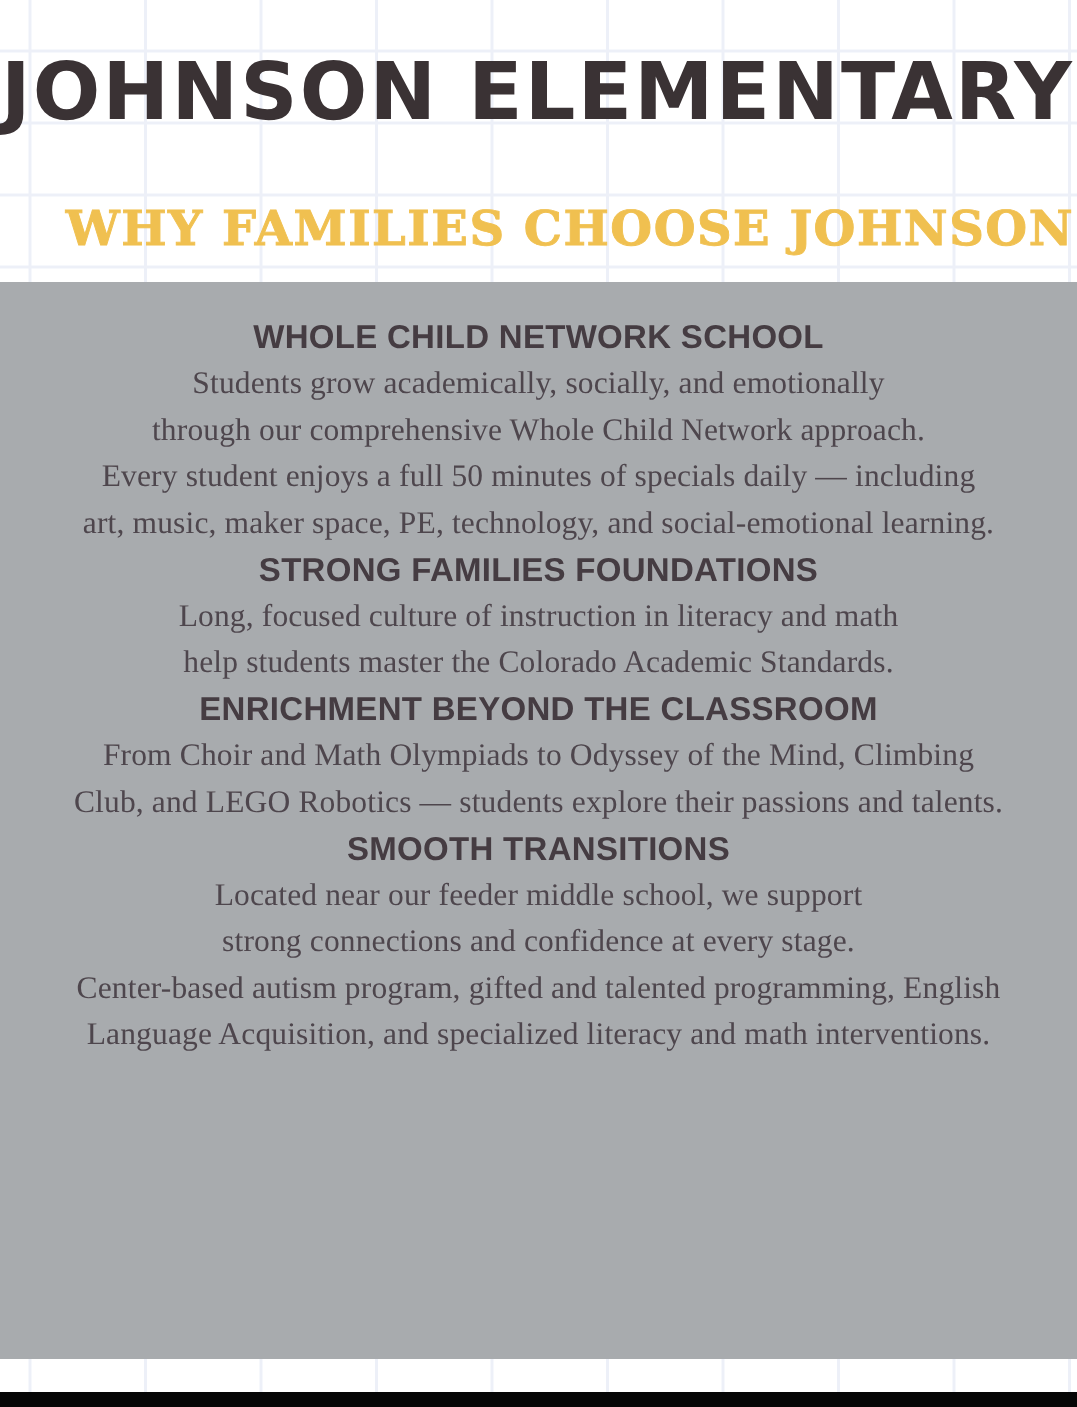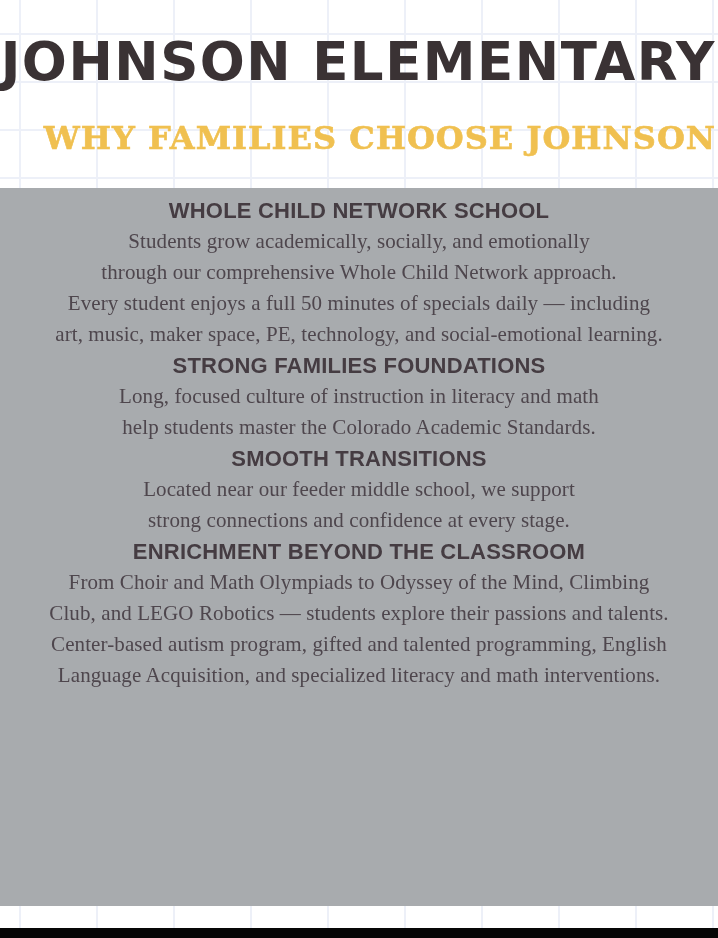--- a/index.html
+++ b/index.html
@@ -39,38 +39,38 @@
     margin-top: 30px;
     font-family: "DejaVu Sans", sans-serif;
     font-weight: bold;
     font-size: 53px;
     line-height: 64px;
     letter-spacing: 1.5px;
     color: var(--title-color);
     white-space: nowrap;
   }
   .flyer-subtitle {
-    margin-top: 26px;
+    margin-top: 40px;
     font-family: "DejaVu Serif", serif;
     font-weight: bold;
     font-size: 32px;
     line-height: 36px;
     letter-spacing: 1px;
     color: var(--accent-yellow);
     white-space: nowrap;
     -webkit-text-stroke: 0.6px var(--accent-yellow);
   }
 
   .reasons-panel {
     position: absolute;
     top: 188px; left: 0;
     width: 718px;
     height: 718px;
     background: var(--panel-bg);
-    padding: 7px 7px;
+    padding: 21px 7px;
     text-align: center;
     overflow: hidden;
   }
   .section-heading {
     font-family: "Liberation Sans", sans-serif;
     font-weight: bold;
     font-size: 22px;
     line-height: 31px;
     letter-spacing: 0.2px;
     color: var(--heading-color);
@@ -112,27 +112,27 @@
     <section class="reason-section">
       <div class="section-body">Every student enjoys a full 50 minutes of specials daily — including art, music, maker space, PE, technology, and social-emotional learning.</div>
     </section>
 
     <section class="reason-section">
       <div class="section-heading">STRONG FAMILIES FOUNDATIONS</div>
       <div class="section-body">Long, focused culture of instruction in literacy and math help students master the Colorado Academic Standards.</div>
     </section>
 
     <section class="reason-section">
-      <div class="section-heading">SMOOTH TRANSITIONS</div>
-      <div class="section-body">Located near our feeder middle school, we support strong connections and confidence at every stage.</div>
+      <div class="section-heading">ENRICHMENT BEYOND THE CLASSROOM</div>
+      <div class="section-body">From Choir and Math Olympiads to Odyssey of the Mind, Climbing Club, and LEGO Robotics — students explore their passions and talents.</div>
     </section>
 
     <section class="reason-section">
-      <div class="section-heading">ENRICHMENT BEYOND THE CLASSROOM</div>
-      <div class="section-body">From Choir and Math Olympiads to Odyssey of the Mind, Climbing Club, and LEGO Robotics — students explore their passions and talents.</div>
+      <div class="section-heading">SMOOTH TRANSITIONS</div>
+      <div class="section-body">Located near our feeder middle school, we support strong connections and confidence at every stage.</div>
     </section>
 
     <section class="reason-section">
       <div class="section-body">Center-based autism program, gifted and talented programming, English Language Acquisition, and specialized literacy and math interventions.</div>
     </section>
 
   </main>
 
   <footer class="bottom-bar"></footer>
 

